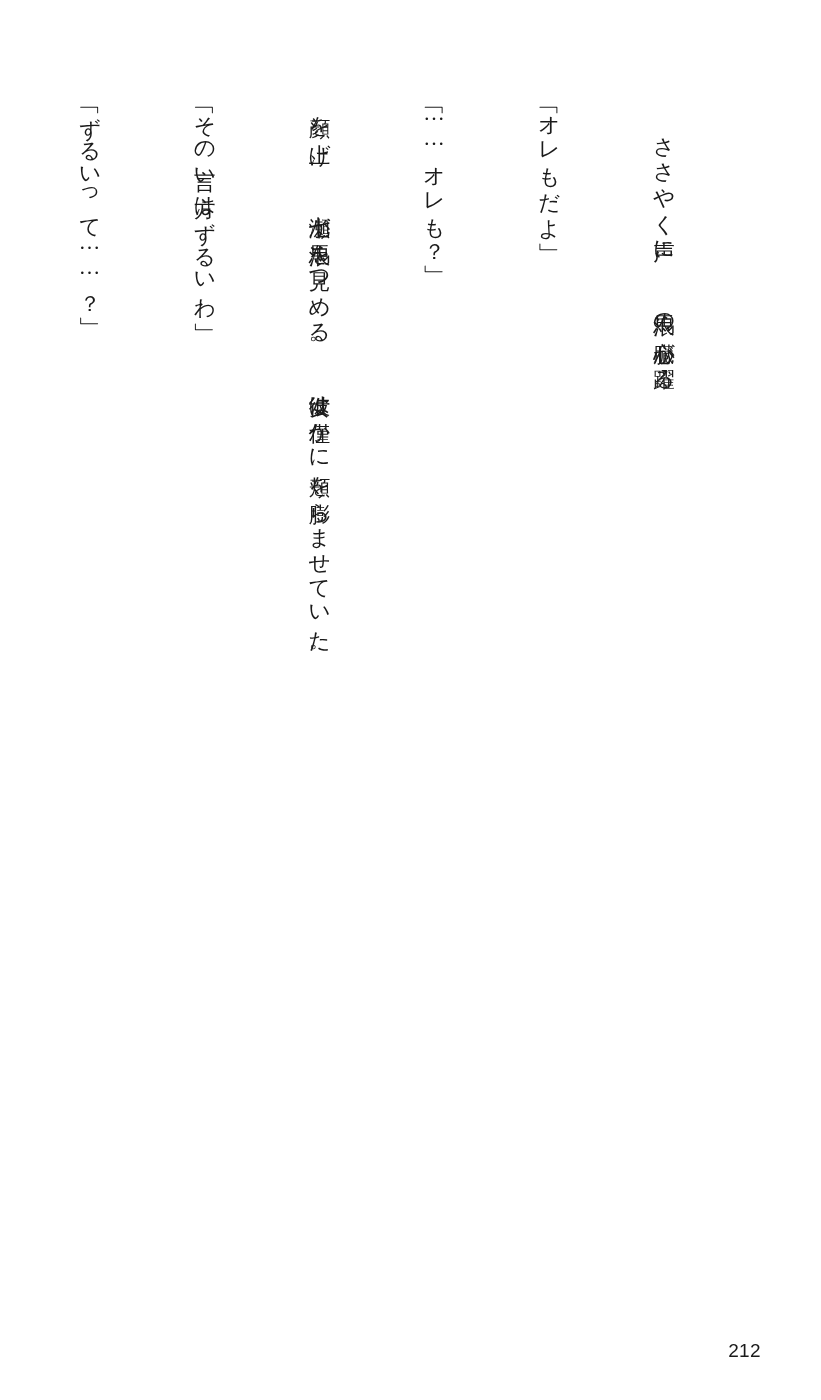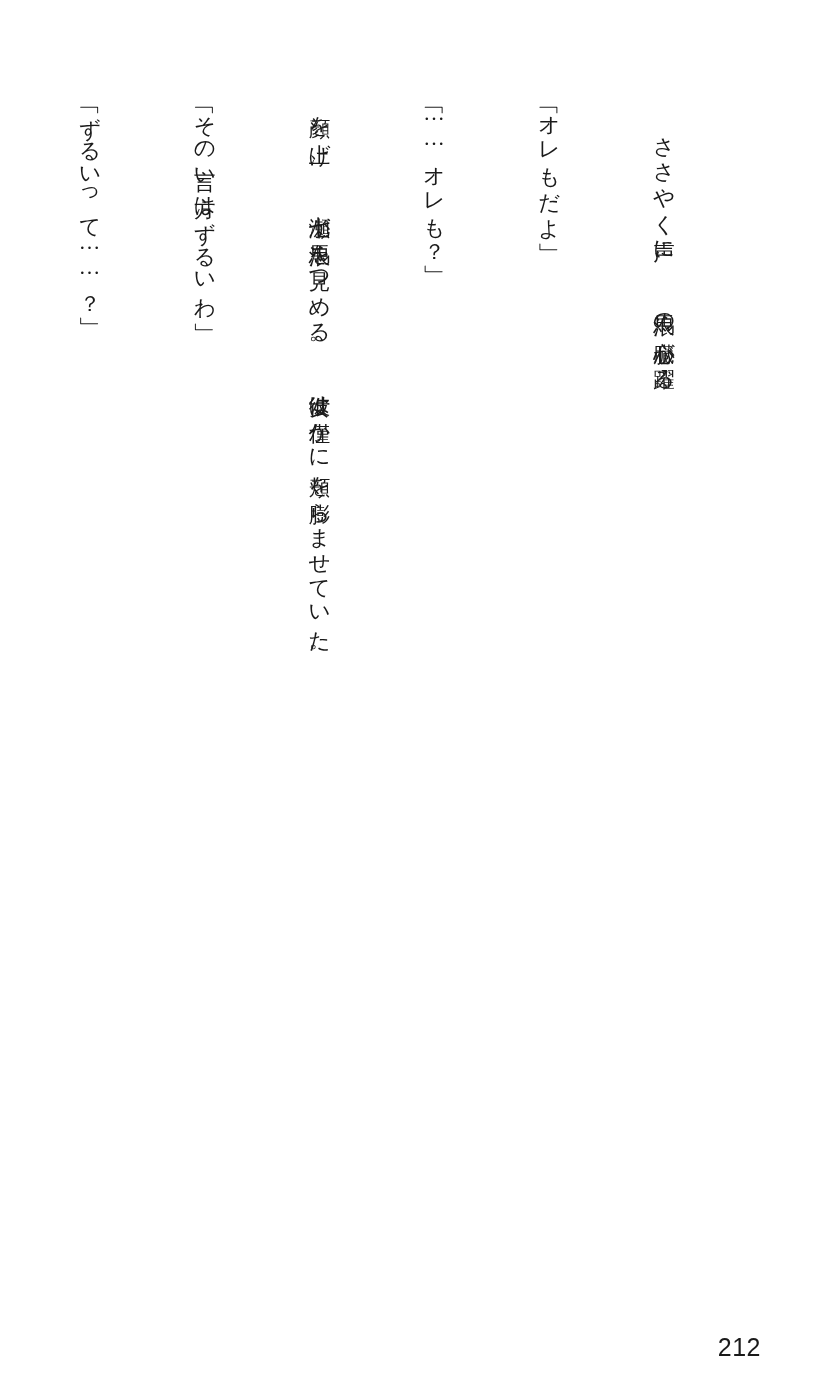--- a/index.html
+++ b/index.html
@@ -43,21 +43,21 @@
     margin: 0;
     padding: 0;
   }
   #novel-body .indent {
     text-indent: 1em;
   }
   .page-number {
     position: absolute;
     right: 60px;
     bottom: 38px;
-    font-size: 25px;
+    font-size: 19px;
     font-family: "Liberation Sans", sans-serif;
     color: #1a1a1a;
     letter-spacing: 0.02em;
   }
 </style>
 </head>
 <body>
 
 <div id="page">
 

